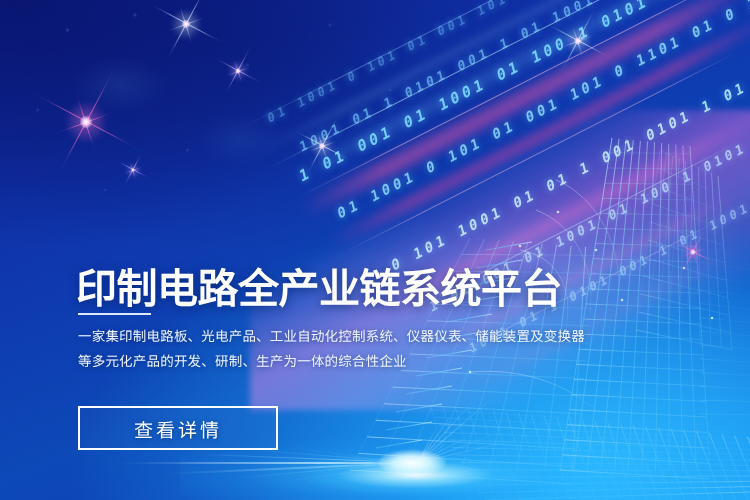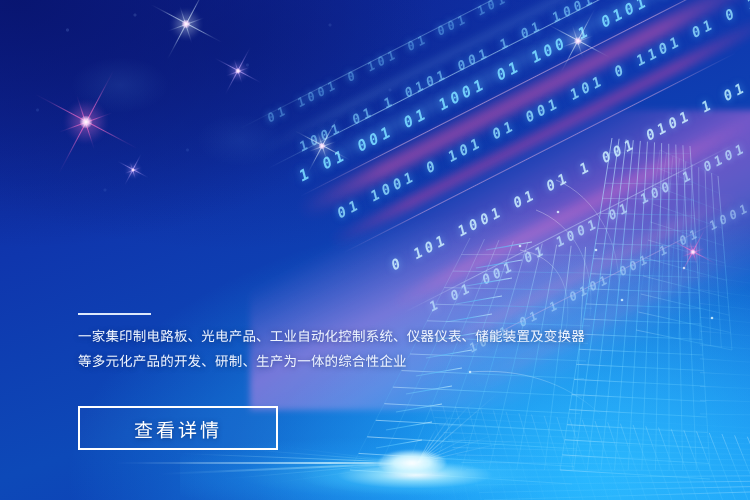--- a/index.html
+++ b/index.html
@@ -552,20 +552,21 @@
         <div class="ray" style="width: 36px; height: 1.2px; margin-left: -18px; margin-top: -0.6px; background: linear-gradient(90deg, rgba(190, 165, 255, 0) 0%, rgba(190, 165, 255, 0.85) 50%, rgba(190, 165, 255, 0) 100%); transform: rotate(-62deg); filter: blur(0.4px);"></div>
         <div class="ray" style="width: 17.6px; height: 0.9px; margin-left: -8.8px; margin-top: -0.45px; background: linear-gradient(90deg, rgba(190, 165, 255, 0) 0%, rgba(190, 165, 255, 0.85) 50%, rgba(190, 165, 255, 0) 100%); transform: rotate(72deg); filter: blur(0.4px);"></div>
         <div class="ray" style="width: 17.6px; height: 0.9px; margin-left: -8.8px; margin-top: -0.45px; background: linear-gradient(90deg, rgba(190, 165, 255, 0) 0%, rgba(190, 165, 255, 0.85) 50%, rgba(190, 165, 255, 0) 100%); transform: rotate(-20deg); filter: blur(0.4px);"></div>
         <div class="core" style="width: 4px; height: 4px;"></div>
       </div>
     </div>
 
   <div id="content">
 
 
+    <h1 id="headline">印制电路全产业链系统平台</h1>
 
     <div id="divider"></div>
 
     <div id="desc">
       <div>一家集印制电路板、光电产品、工业自动化控制系统、仪器仪表、储能装置及变换器</div>
       <div>等多元化产品的开发、研制、生产为一体的综合性企业</div>
     </div>
 
     <div id="cta">查看详情</div>
 

